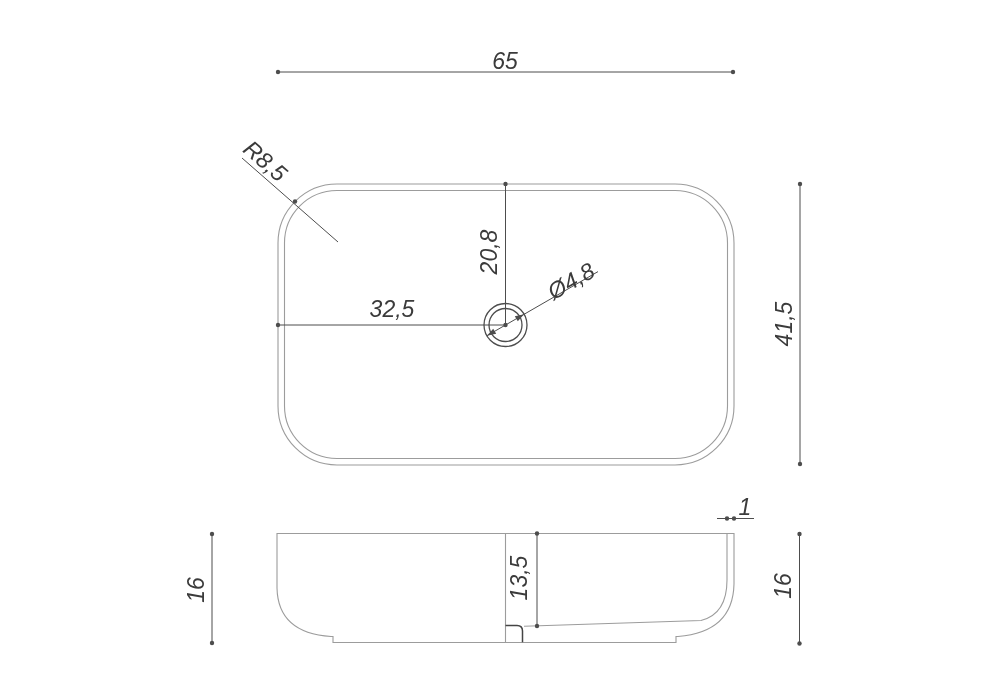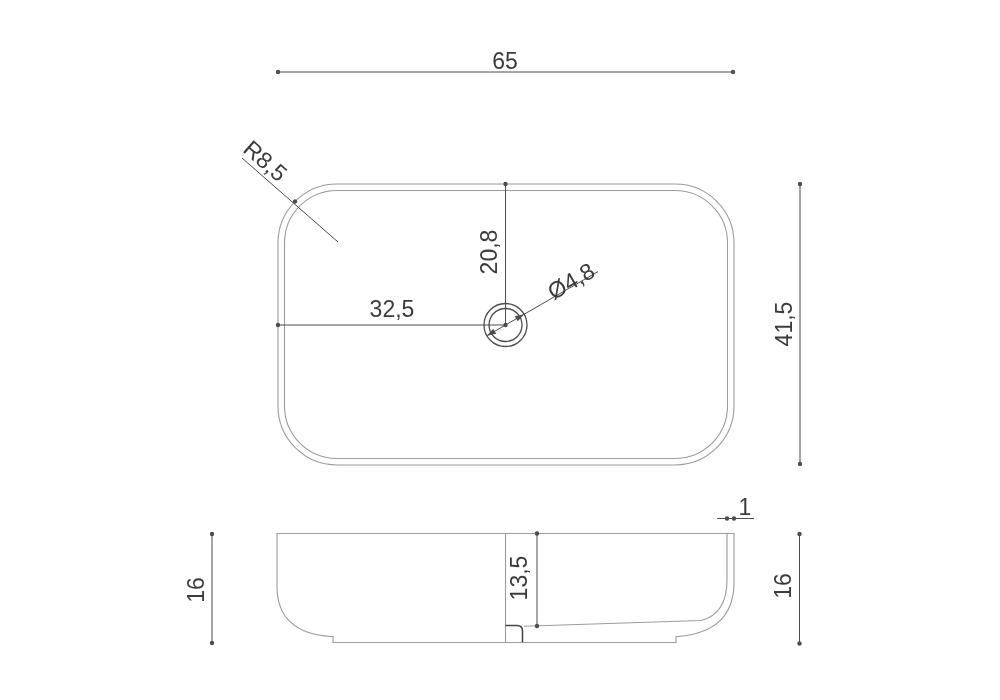--- a/index.html
+++ b/index.html
@@ -8,20 +8,21 @@
     background: #ffffff;
     width: 1000px;
     height: 700px;
     overflow: hidden;
   }
   .stage {
     position: relative;
     width: 1000px;
     height: 512px;
     background: var(--bg, #ffffff);
+    font-style: italic;
   }
   svg { display: block; }
   
   .ol {
     fill: none;
     stroke: var(--outline, #9c9c9c);
     stroke-width: 1.1;
   }
   
   .dc {

